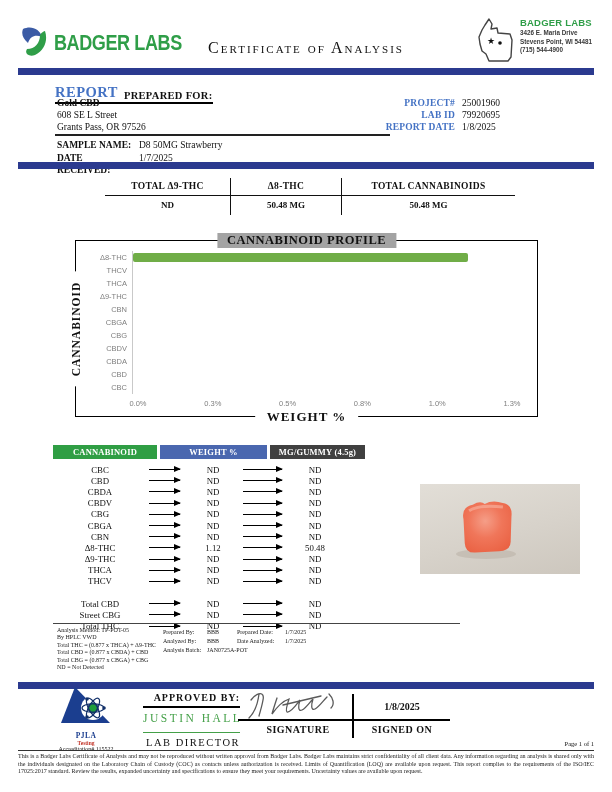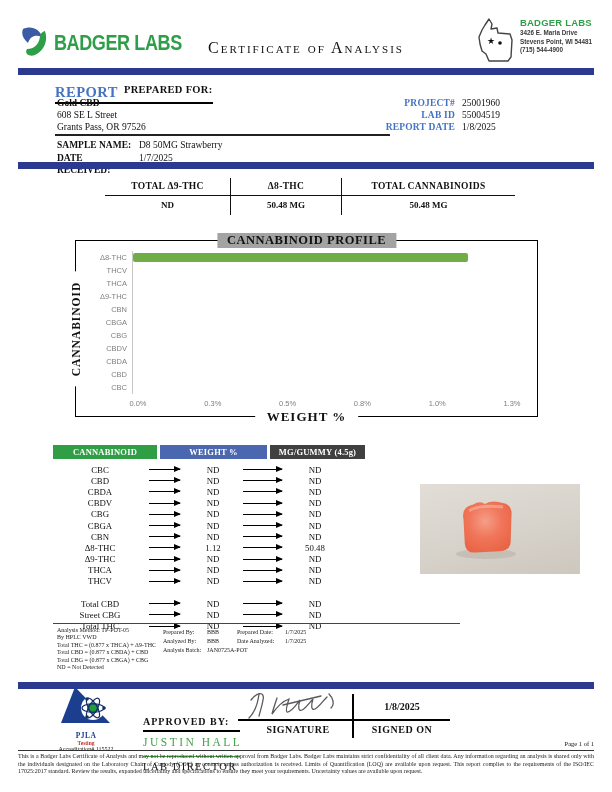--- a/index.html
+++ b/index.html
@@ -19,21 +19,21 @@
     color:var(--green); letter-spacing:-.5px; transform:scaleX(.82); transform-origin:left center; white-space:nowrap;}
   .doc-title{left:50%; top:39px; transform:translateX(-50%); font-weight:normal; font-size:16px;
     letter-spacing:2px; font-variant:small-caps; white-space:nowrap;}
   .hdr-right{left:476px; top:17px; display:flex; gap:4px; align-items:flex-start;}
   .hdr-addr{font-family:"Liberation Sans",sans-serif; line-height:1.3;}
   .hdr-addr .nm{color:var(--green); font-weight:bold; font-size:9.5px; letter-spacing:.2px;}
   .hdr-addr .ln{font-size:6.3px; font-weight:bold; color:#3a3a3a;}
   .blue-bar{left:18px; width:576px; height:7px; background:var(--navy);}
 
   
-  .report-head{left:55px; top:84px; display:inline-flex; align-items:flex-start; gap:6px;
+  .report-head{left:55px; top:84px; display:inline-flex; align-items:flex-end; gap:6px;
     border-bottom:2px solid #000; padding-bottom:1px;}
   .report-head .big{color:var(--lblblue); font-weight:bold; font-size:14.5px; letter-spacing:.5px;}
   .report-head .small{font-weight:bold; font-size:10.5px; letter-spacing:.3px;}
   .client{left:57px; top:97px; font-size:9.5px; line-height:12px;}
   .client .nm{font-weight:bold;}
   .meta{left:310px; top:97px; width:200px; font-size:9.5px; line-height:12px;}
   .meta .row{display:flex;}
   .meta .lab{width:145px; text-align:right; color:var(--lblblue); font-weight:bold; letter-spacing:.2px;}
   .meta .val{margin-left:7px;}
   .hline1{left:55px; top:134px; width:335px; height:1.5px; background:#222;}
@@ -87,21 +87,21 @@
   .prep .grid{display:grid; grid-template-columns:44px 30px 48px 50px;}
 
   
   .photo{left:420px; top:484px; width:160px; height:90px; background:linear-gradient(165deg,#e2ded7 0%,#d7d2ca 55%,#cdc7be 100%);}
 
   
   .pjla{left:46px; top:686px; width:80px; text-align:center;}
   .pjla .t1{font-weight:bold; font-size:7.5px; color:#1b3e8f; letter-spacing:.5px; margin-top:1px;}
   .pjla .t2{font-weight:bold; font-size:5.5px; color:#c03024;}
   .pjla .t3{font-size:6px; color:#111;}
-  .approve{left:143px; top:692px; width:97px; text-align:left;margin-top:24px;}
+  .approve{left:143px; top:692px; width:97px; text-align:right;}
   .approve .by{font-weight:bold; font-size:10px; letter-spacing:1px; border-bottom:2px solid #000; padding-bottom:3px;}
   .approve .who{margin-top:4px; color:#44a048; font-size:11.5px; letter-spacing:2.5px;
     border-bottom:1.5px solid #44a048; padding-bottom:8px; white-space:nowrap;}
   .approve .ttl{margin-top:4px; font-size:10.5px; letter-spacing:1.5px;}
   .sig-wrap{left:243px; top:688px;}
   .sig-vline{left:352px; top:694px; width:1.5px; height:44px; background:#000;}
   .sig-hline{left:238px; top:719px; width:212px; height:1.5px; background:#000;}
   .sig-label{left:243px; top:724px; width:110px; text-align:center; font-weight:bold; font-size:10px; letter-spacing:.5px;}
   .signed-date{left:358px; top:701px; width:88px; text-align:center; font-weight:bold; font-size:10px;}
   .signed-label{left:358px; top:724px; width:88px; text-align:center; font-weight:bold; font-size:10px; letter-spacing:.5px;}
@@ -157,21 +157,21 @@
     <div>Grants Pass, OR 97526</div>
   </div>
 
   <div class="abs meta">
     <div class="row">
       <span class="lab">PROJECT#</span>
       <span class="val">25001960</span>
     </div>
     <div class="row">
       <span class="lab">LAB ID</span>
-      <span class="val">55004519</span>
+      <span class="val">79920695</span>
     </div>
     <div class="row">
       <span class="lab">REPORT DATE</span>
       <span class="val">1/8/2025</span>
     </div>
   </div>
 
   <div class="abs hline1"></div>
 
   <div class="abs sample">

